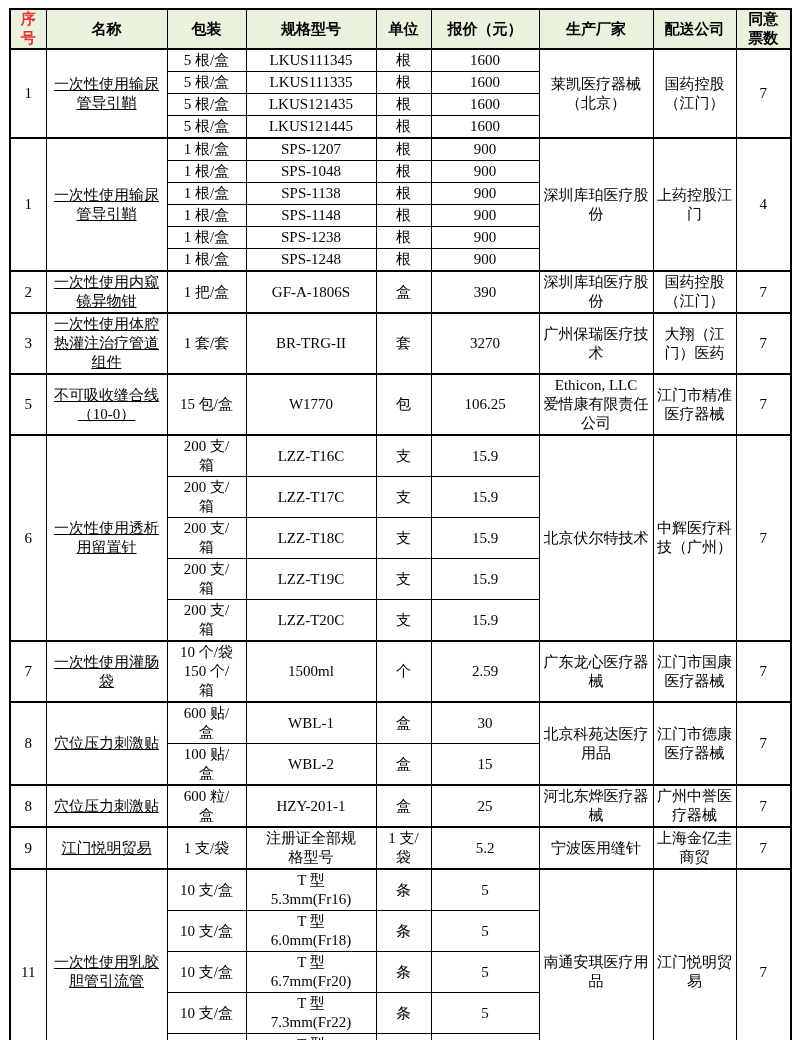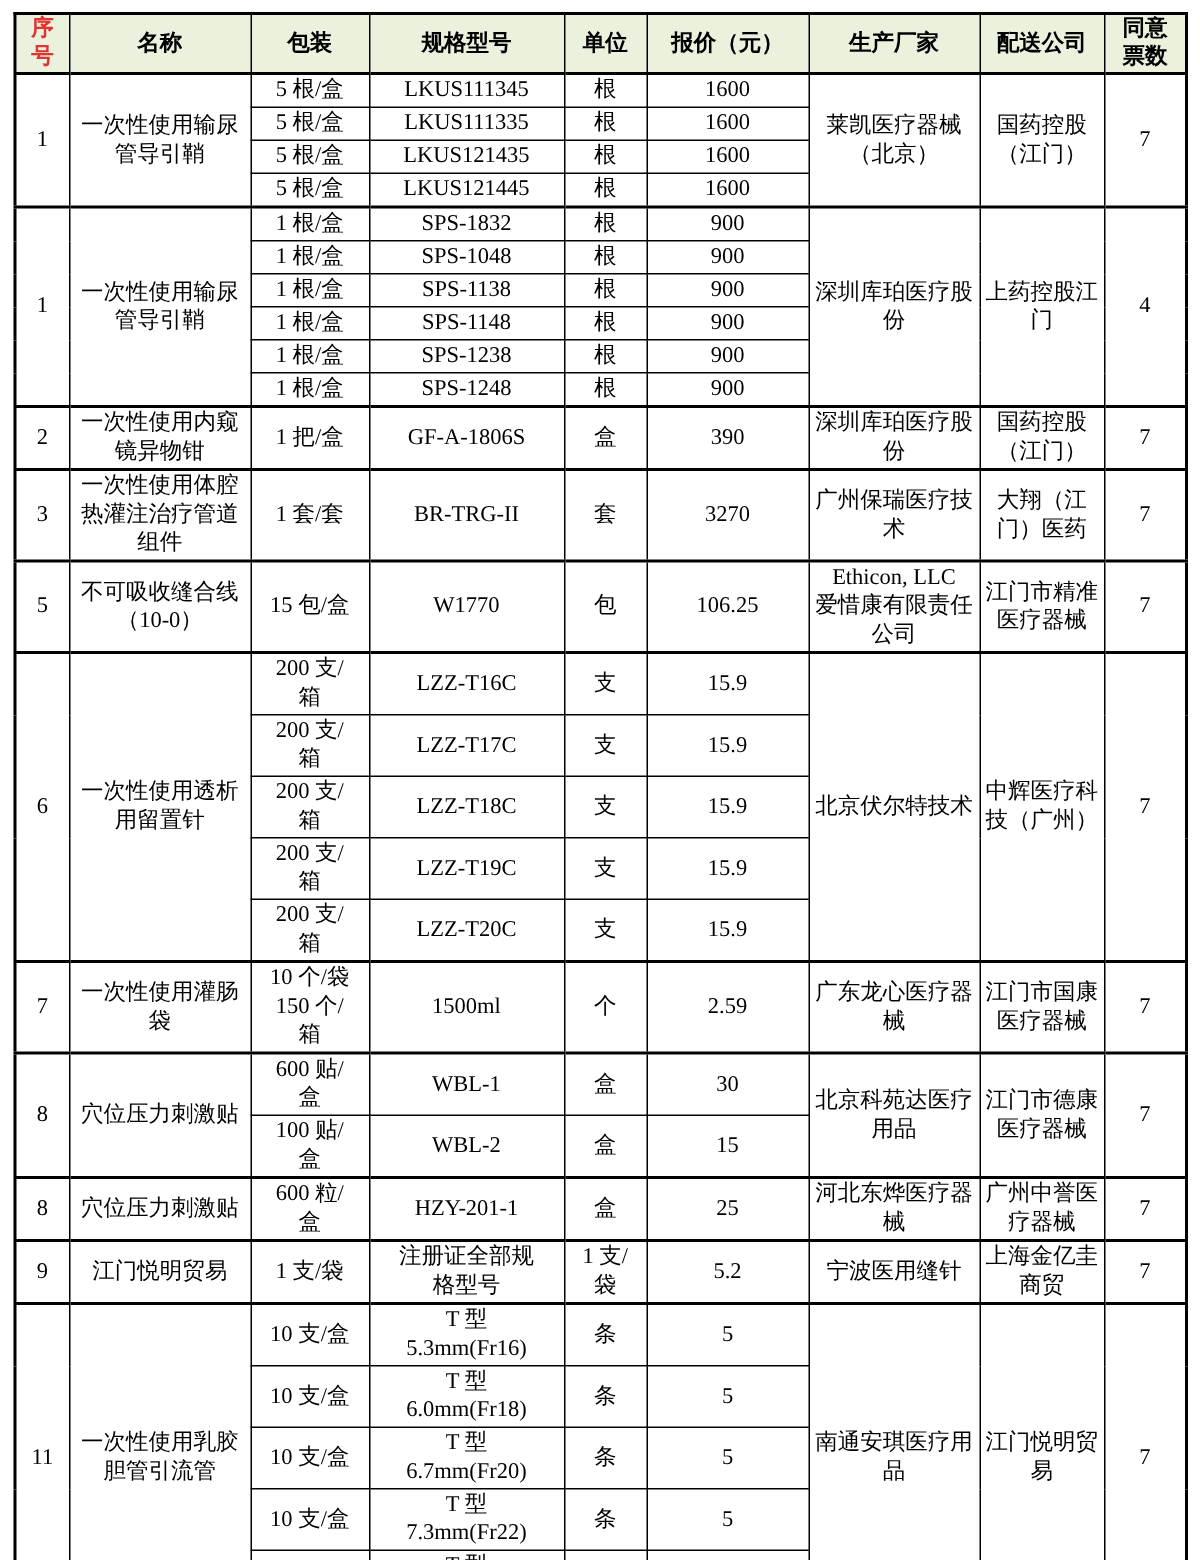--- a/index.html
+++ b/index.html
@@ -35,21 +35,21 @@
   }
   table.grid thead th {
     background: #eaf1dd;
     font-weight: bold;
     height: 38px;
     border-bottom: 2px solid #000;
     padding: 0 2px;
   }
   table.grid thead th.col-index { color: #e03333; }
   tr.group-start td { border-top: 2px solid #000; }
-  td.col-name { padding: 1px 10px; }
+  td.col-name { padding: 1px 10px; text-decoration: underline; }
   td.col-manufacturer { padding: 1px 14px; }
   td.col-distributor { padding: 1px 8px; }
   td.col-index, td.col-votes { font-size: 15px; }
 </style>
 </head>
 <body>
 
 <div class="page">
   <table class="grid">
     <colgroup>
@@ -105,21 +105,21 @@
         <tr>
           <td class="col-packaging">5 根/盒</td>
           <td class="col-model">LKUS121445</td>
           <td class="col-unit">根</td>
           <td class="col-price">1600</td>
         </tr>
         <tr class="group-start">
           <td class="col-index" rowspan="6">1</td>
           <td class="col-name" rowspan="6">一次性使用输尿管导引鞘</td>
           <td class="col-packaging">1 根/盒</td>
-          <td class="col-model">SPS-1832</td>
+          <td class="col-model">SPS-1207</td>
           <td class="col-unit">根</td>
           <td class="col-price">900</td>
           <td class="col-manufacturer" rowspan="6">深圳库珀医疗股份</td>
           <td class="col-distributor" rowspan="6">上药控股江门</td>
           <td class="col-votes" rowspan="6">4</td>
         </tr>
         <tr>
           <td class="col-packaging">1 根/盒</td>
           <td class="col-model">SPS-1048</td>
           <td class="col-unit">根</td>

